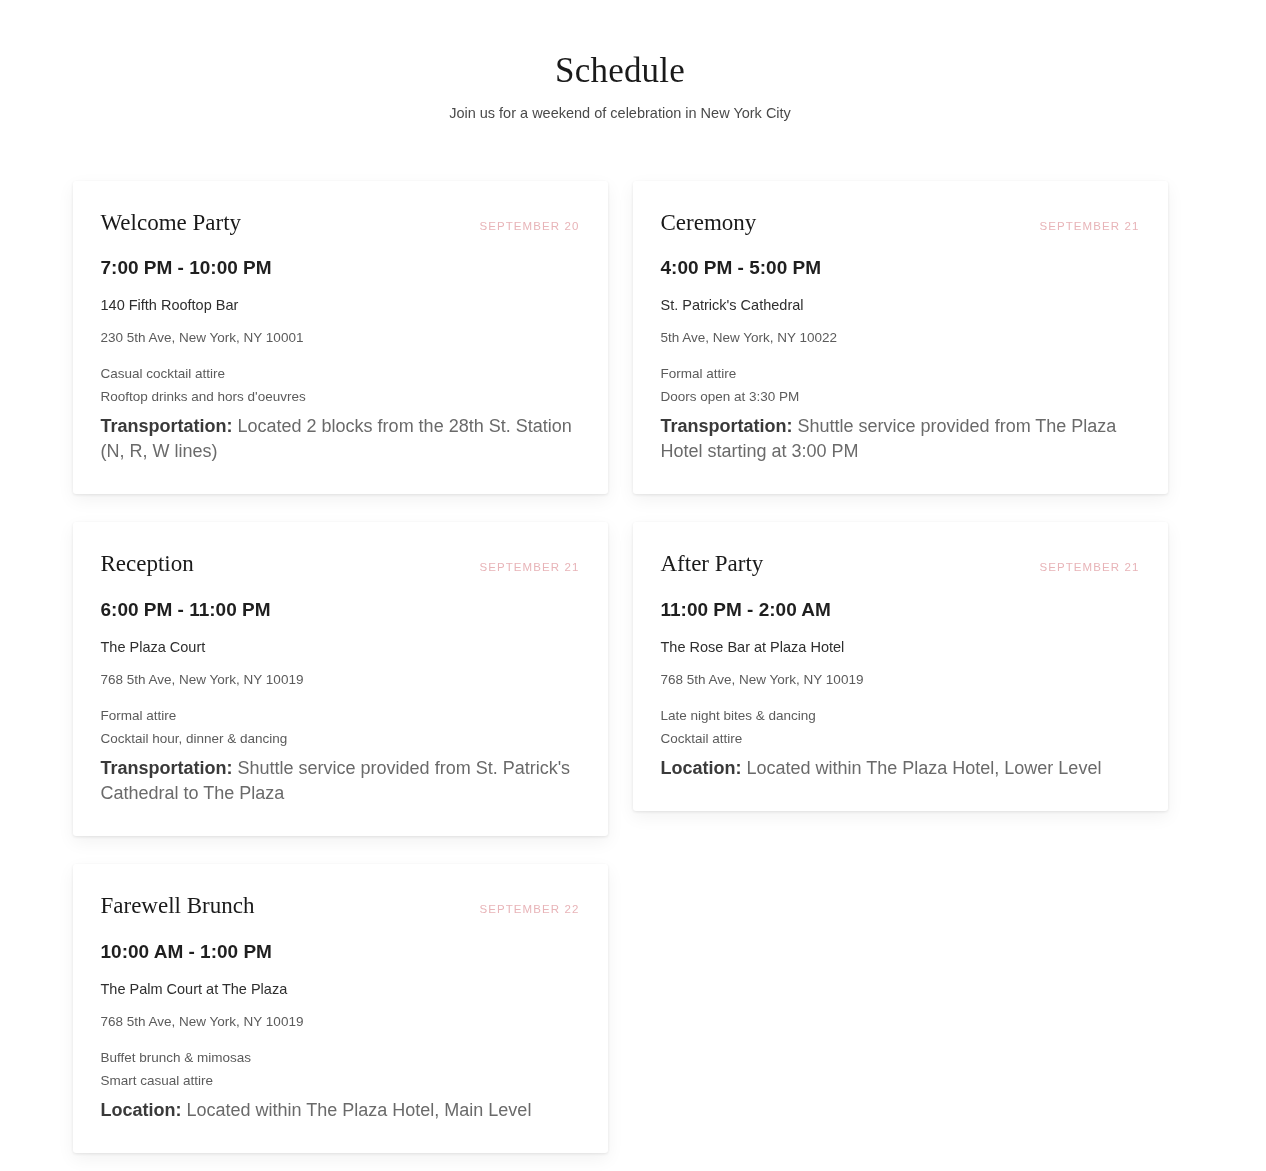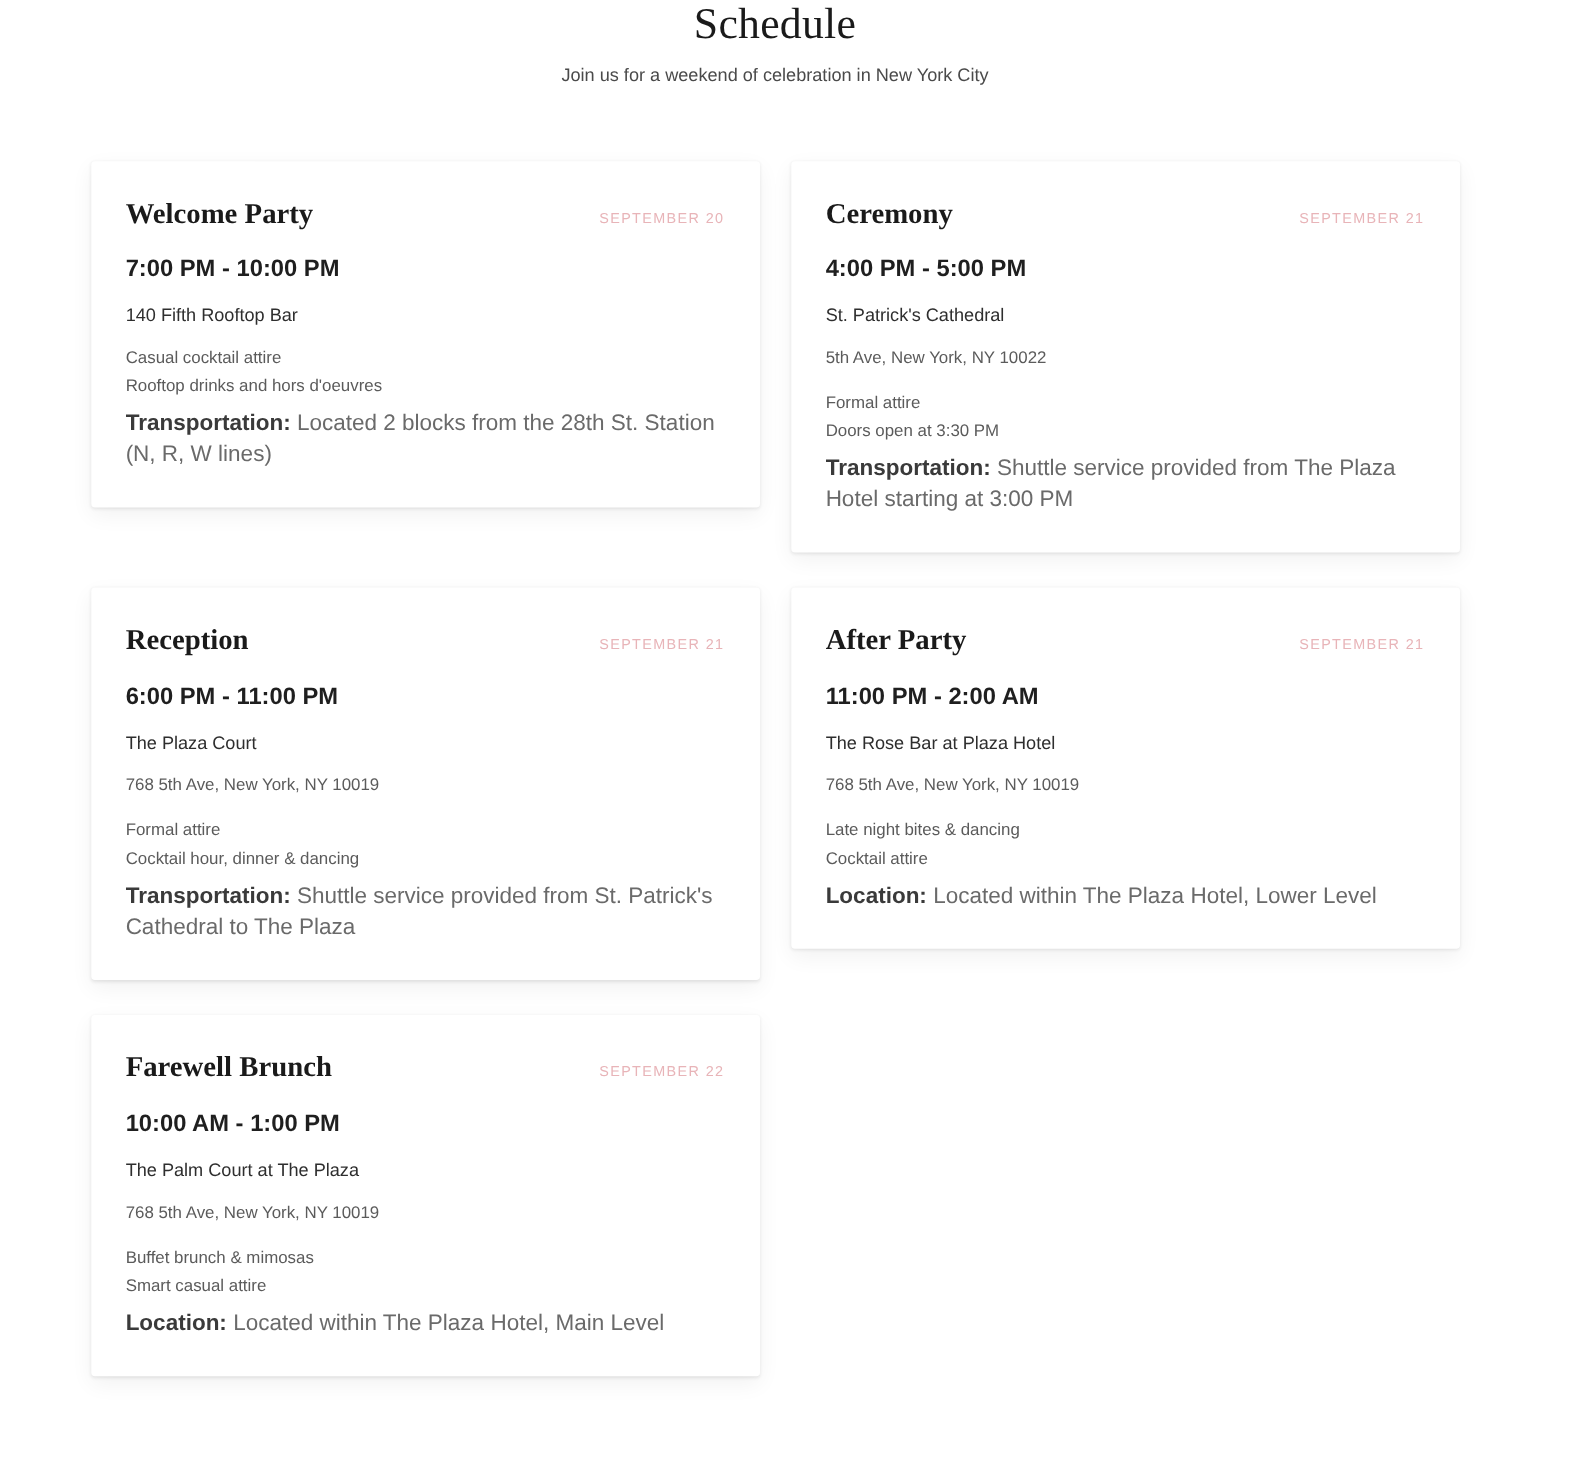--- a/index.html
+++ b/index.html
@@ -10,20 +10,21 @@
     width: 1266px;
   }
   body {
     font-family: "Liberation Sans", sans-serif;
     color: #333333;
     -webkit-font-smoothing: antialiased;
   }
   .page {
     width: 1240px;
     min-height: 1171px;
+    padding-top: 52px;
   }
   .page-header {
     text-align: center;
     margin-bottom: 60px;
   }
   .page-title {
     font-family: "Liberation Serif", serif;
     font-size: 35px;
     font-weight: 400;
     letter-spacing: 0.2px;
@@ -54,21 +55,21 @@
   }
   .card-top {
     display: flex;
     align-items: baseline;
     justify-content: space-between;
     margin-bottom: 21px;
   }
   .card-title {
     font-family: "Liberation Serif", serif;
     font-size: 23px;
-    font-weight: 700;
+    font-weight: 400;
     color: #1a1a1a;
     line-height: 1.2;
     margin: 0;
   }
   .card-date {
     font-size: 11.5px;
     letter-spacing: 1.1px;
     color: #e8b4b8;
     text-transform: uppercase;
     white-space: nowrap;
@@ -118,20 +119,21 @@
 
   <div class="cards-grid">
 
     <div class="event-card">
       <div class="card-top">
         <h2 class="card-title">Welcome Party</h2>
         <span class="card-date">SEPTEMBER 20</span>
       </div>
       <div class="card-time">7:00 PM - 10:00 PM</div>
       <div class="card-venue">140 Fifth Rooftop Bar</div>
+      <div class="card-address">230 5th Ave, New York, NY 10001</div>
       <div class="card-detail">Casual cocktail attire</div>
       <div class="card-detail">Rooftop drinks and hors d'oeuvres</div>
       <div class="card-note"><span class="note-label">Transportation:</span> <span>Located 2 blocks from the 28th St. Station (N, R, W lines)</span></div>
     </div>
 
     <div class="event-card">
       <div class="card-top">
         <h2 class="card-title">Ceremony</h2>
         <span class="card-date">SEPTEMBER 21</span>
       </div>

